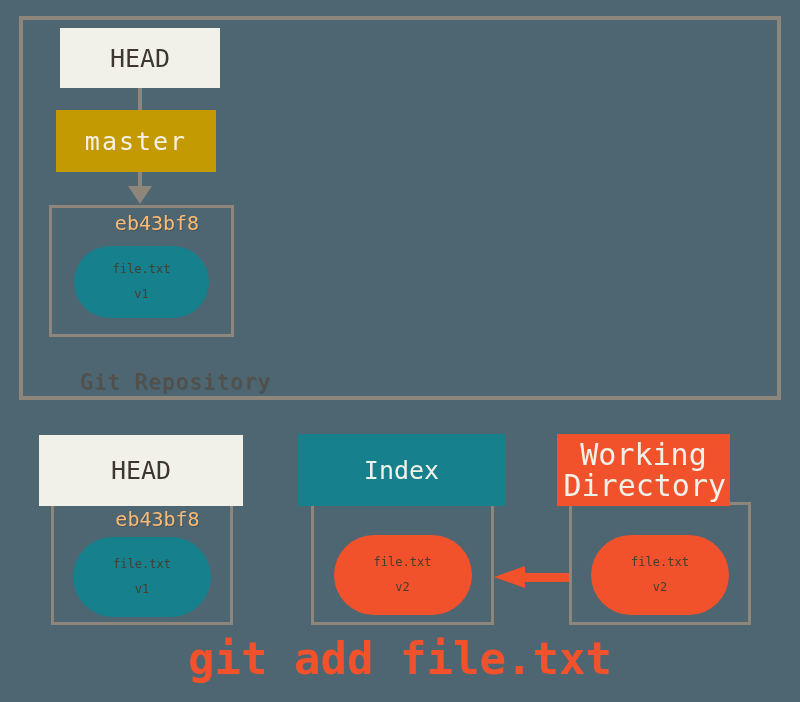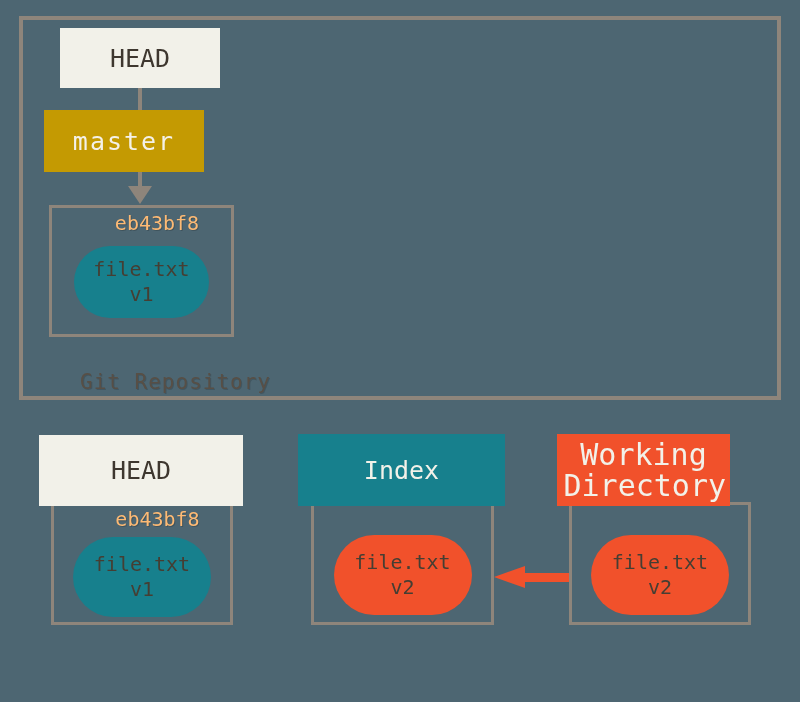--- a/index.html
+++ b/index.html
@@ -40,21 +40,21 @@
     text-align: center;
   }
   .head-top {
     left: 60px; top: 28px;
     width: 160px; height: 60px;
     background: var(--c-cream, #f2f1e9);
     color: #3e372f;
     font-size: 25px;
   }
   .master-node {
-    left: 44px; top: 110px;
+    left: 56px; top: 110px;
     width: 160px; height: 62px;
     background: var(--c-gold, #c49a02);
     color: #f4f1e8;
     font-size: 25px;
     letter-spacing: 2px;
   }
   .v-line {
     position: absolute;
     width: 4px;
     background: var(--c-border, #8e857b);
@@ -85,21 +85,21 @@
     font-size: 20px;
     color: #fdba74;
     text-shadow: 1px 1px 0 rgba(0,0,0,0.18);
     margin-left: 31px;
   }
   .blob {
     display: flex;
     flex-direction: column;
     align-items: center;
     justify-content: center;
-    font-size: 20px;
+    font-size: 12px;
     line-height: 25px;
     color: var(--c-dark_text, #453e33);
     border-radius: 42px;
   }
   .blob.teal { background: var(--c-teal, #17808d); }
   .blob.orange { background: var(--c-orange, #f1512b); }
   .commit-box .blob { width: 135px; height: 72px; margin-top: 11px; border-radius: 36px; }
 
   
   .col-container {
@@ -241,14 +241,15 @@
   <div class="col-container col-wd">
     <div class="blob orange">
       <span>file.txt</span>
       <span>v2</span>
     </div>
   </div>
 
   <div class="add-arrow-shaft"></div>
   <div class="add-arrow-head"></div>
 
+  <div class="caption">git add file.txt</div>
 
 </div>
 
 </body></html>

